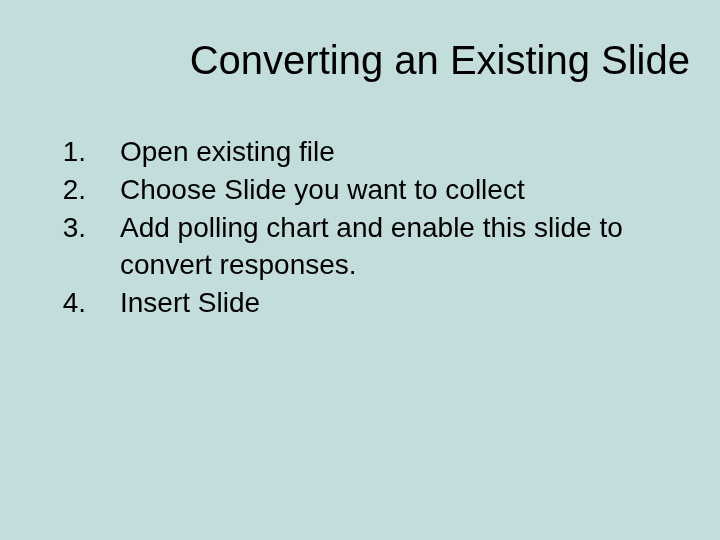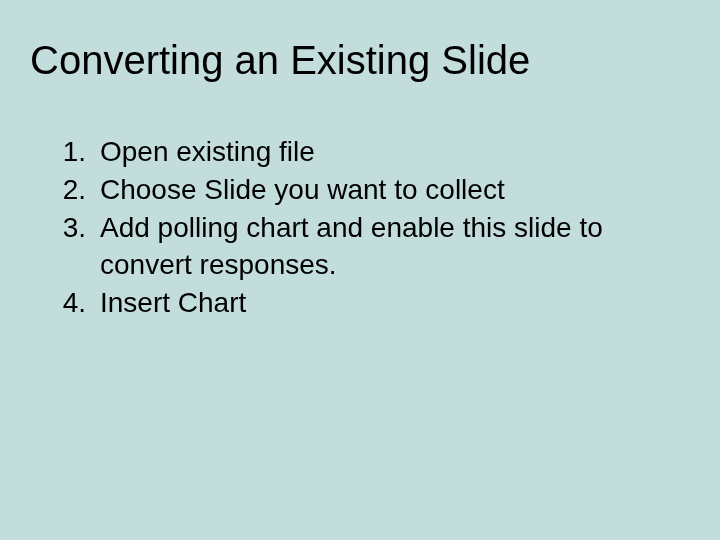--- a/index.html
+++ b/index.html
@@ -16,21 +16,21 @@
       overflow: hidden;
     }
     .slide {
       width: 100%;
       height: 100%;
       padding: 30px 30px 30px 30px;
     }
     .title {
       font-size: 40px;
       font-weight: 400;
-      text-align: left;
+      text-align: right;
       margin-top: 8px;
       margin-bottom: 50px;
       letter-spacing: 0px;
     }
     .list {
       list-style: none;
       padding-left: 20px;
     }
     .list-item {
       font-size: 28px;
@@ -39,20 +39,21 @@
       align-items: flex-start;
     }
     .num {
       min-width: 50px;
       text-align: right;
       padding-right: 14px;
     }
     .txt {
       flex: 1;
       padding-right: 60px;
+      margin-left: 20px;
     }
   </style>
 </head>
 <body>
 
 <div class="slide">
   <h1 class="title">Converting an Existing Slide</h1>
   <ol class="list">
     <li class="list-item">
       <span class="num">1.</span>
@@ -61,16 +62,16 @@
     <li class="list-item">
       <span class="num">2.</span>
       <span class="txt">Choose Slide you want to collect</span>
     </li>
     <li class="list-item">
       <span class="num">3.</span>
       <span class="txt">Add polling chart and enable this slide to convert responses.</span>
     </li>
     <li class="list-item">
       <span class="num">4.</span>
-      <span class="txt">Insert Chart</span>
+      <span class="txt">Insert Slide</span>
     </li>
   </ol>
 </div>
 
 </body></html>

